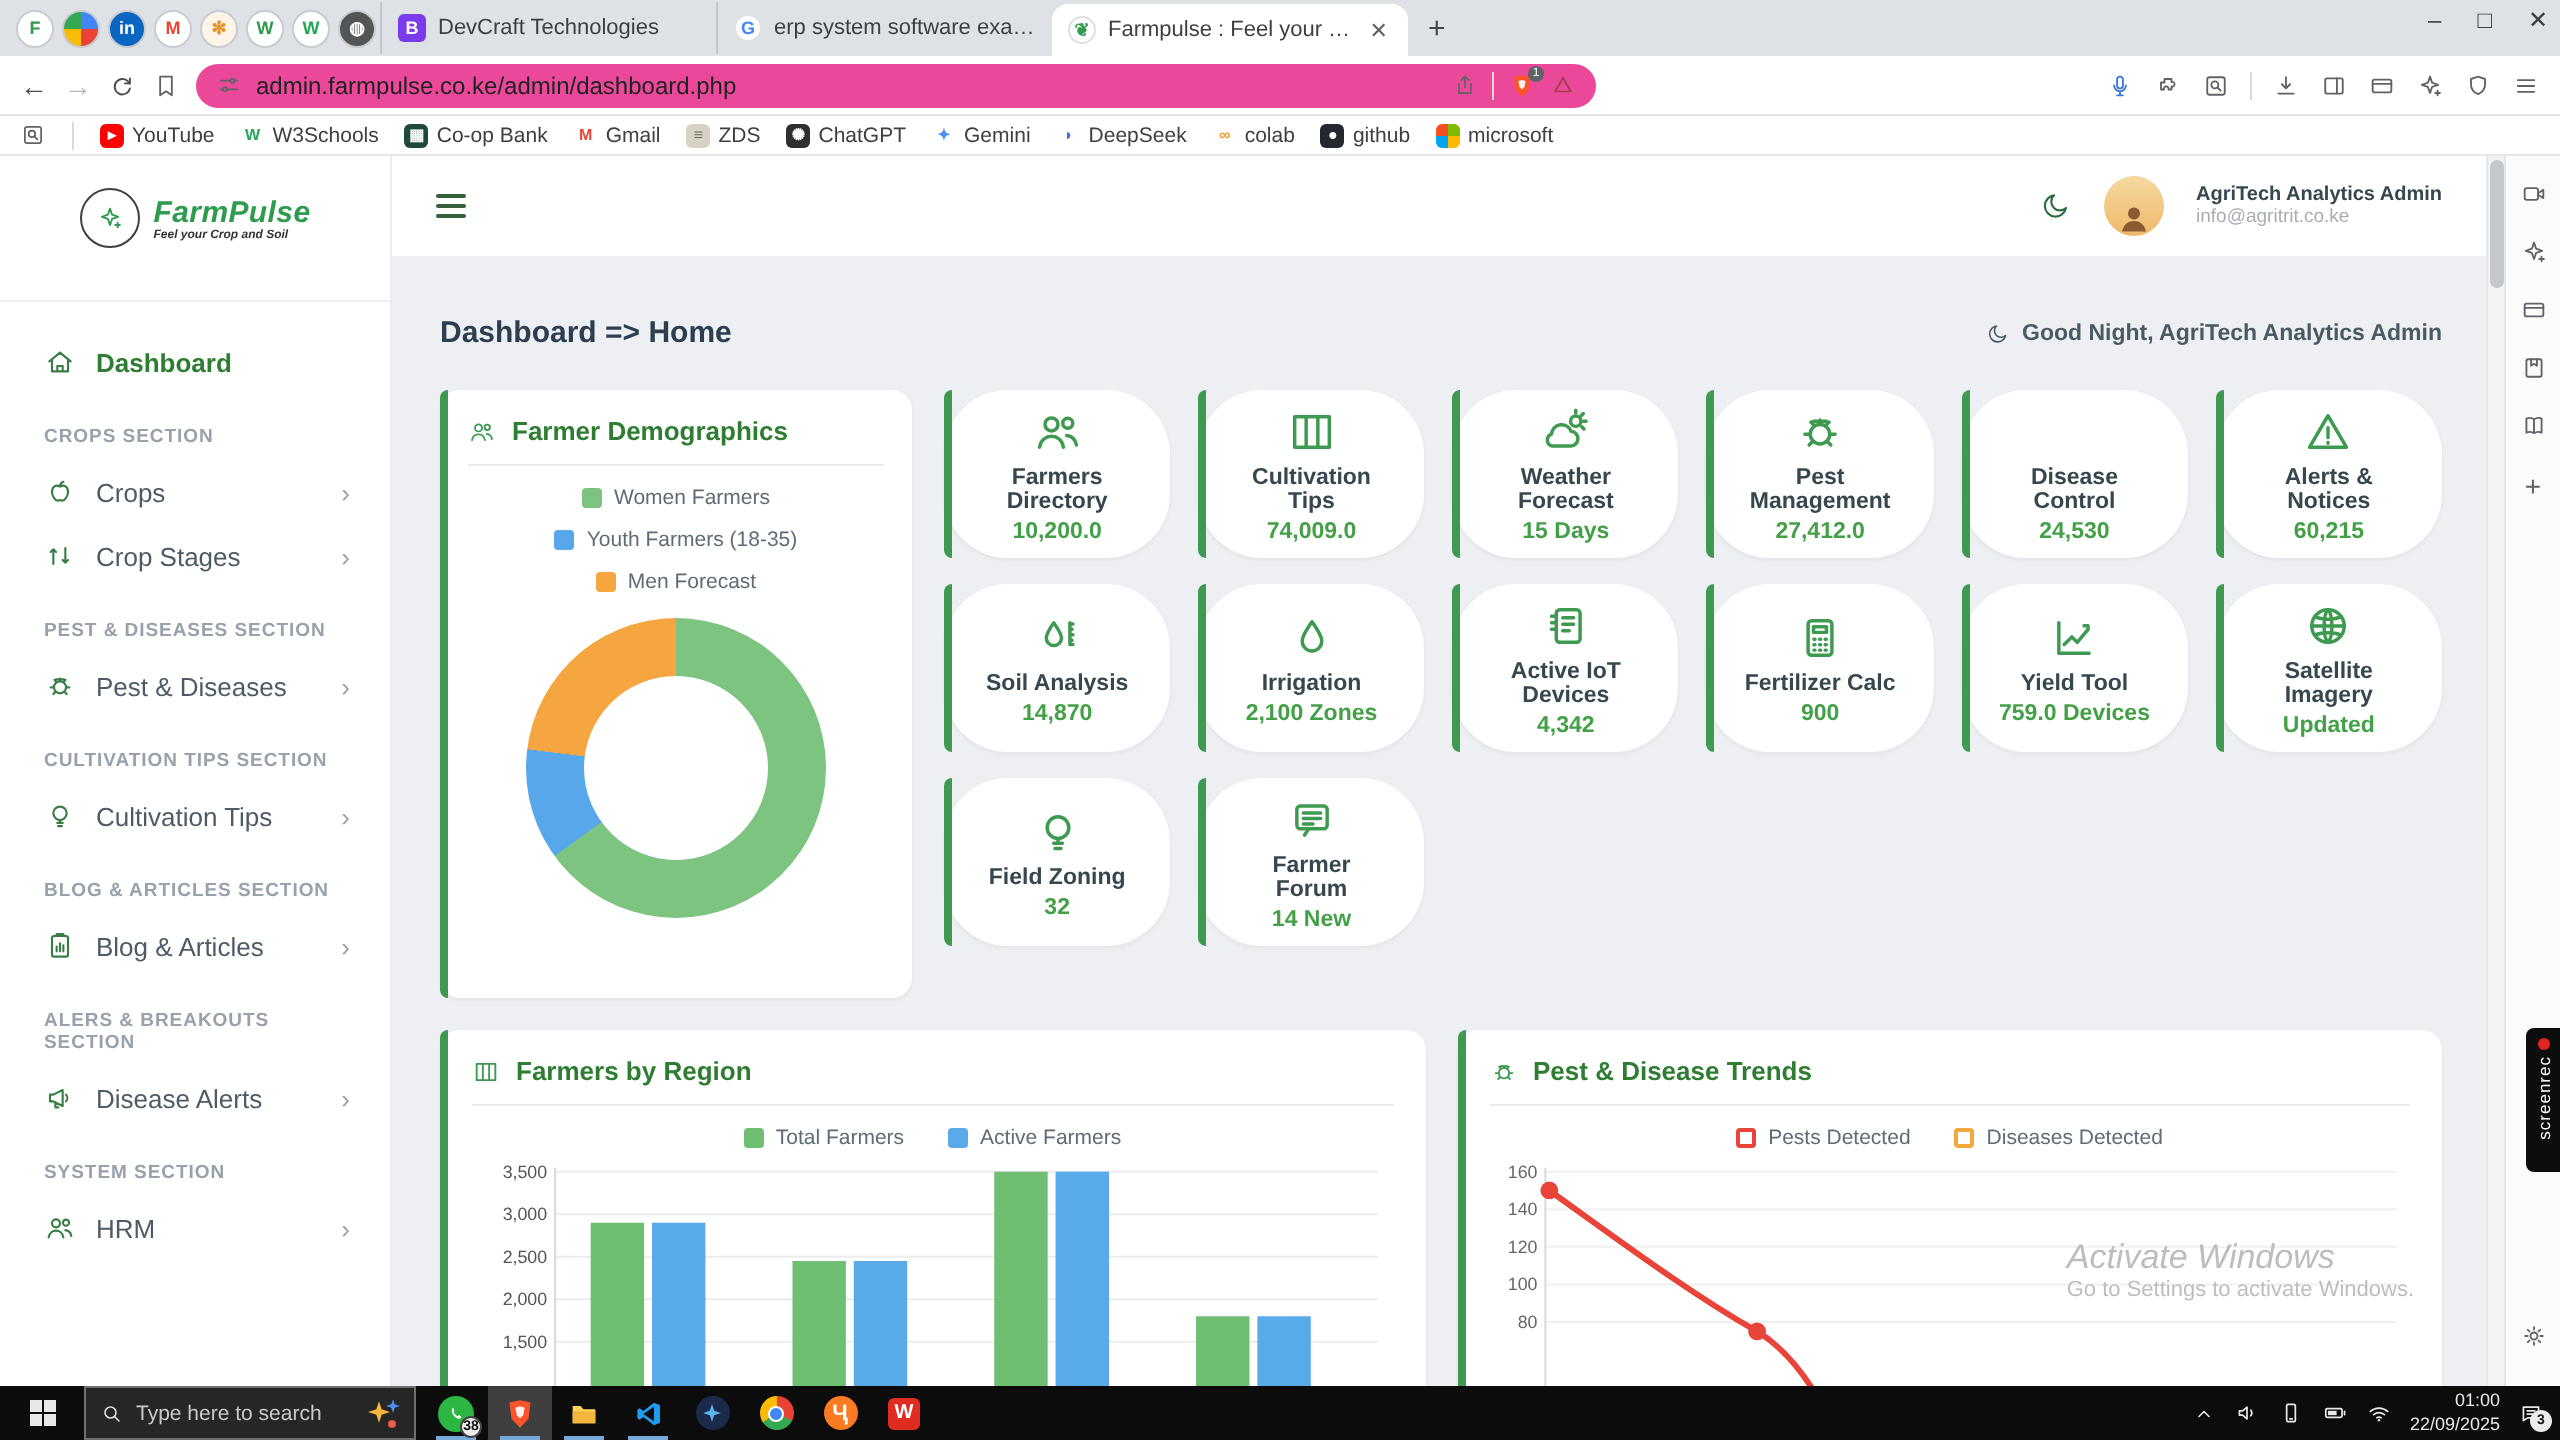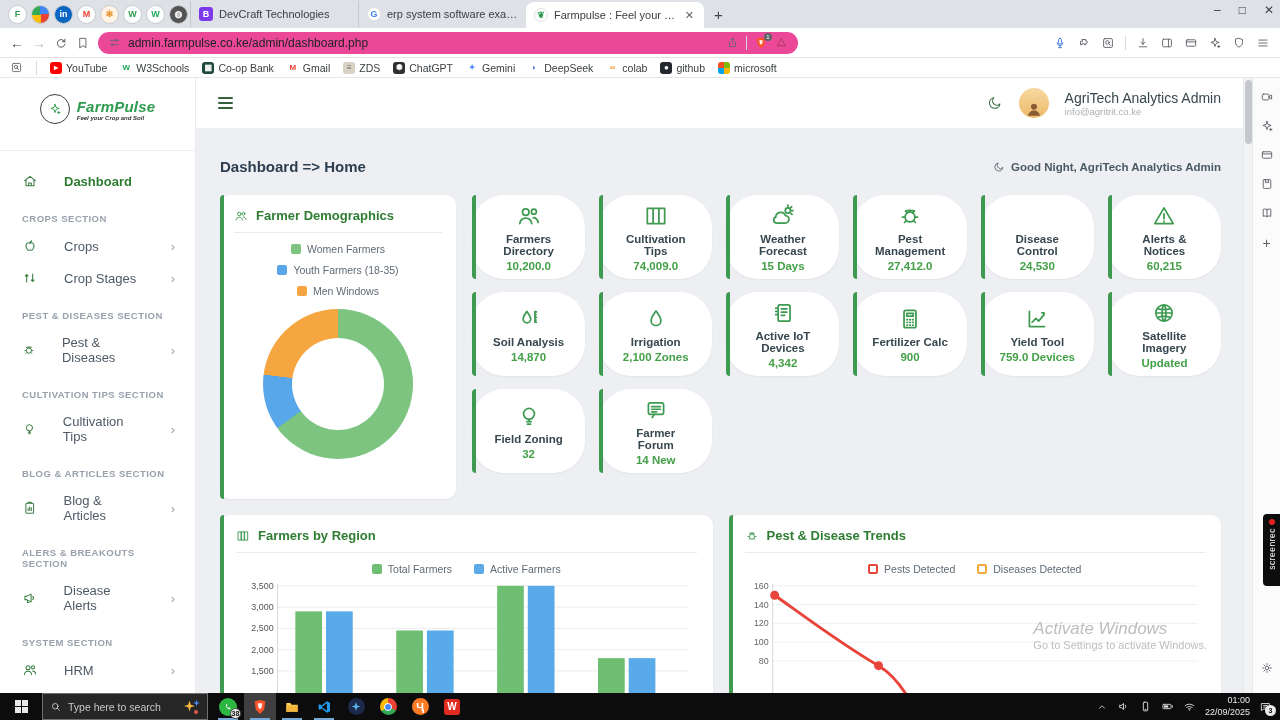--- a/index.html
+++ b/index.html
@@ -38,33 +38,33 @@
   
   .page { display:flex; height:615px; background:#edeff2; position:relative; }
 
   .sidebar { width:196px; background:#fff; border-right:1px solid #ececec; padding-top:16px; flex:0 0 auto; }
   .logo { display:flex; align-items:center; gap:7px; justify-content:center;font-style:italic; }
   .logo-circ { width:30px; height:30px; border:1.6px solid #3f3f3f; border-radius:50%; display:flex; align-items:center; justify-content:center; color:#2e9b4e; }
   .logo-txt .nm { color:#2e9b4e; font-weight:bold; font-size:15px; letter-spacing:.2px; }
   .logo-txt .tg { color:#333; font-size:6px; font-weight:bold; }
   .nav { margin-top:26px; padding:14px 20px 0 22px; border-top:1px solid #efefef; }
   .nav-h { font-size:9.5px; font-weight:bold; color:#98a1ac; letter-spacing:.05em; margin:16px 0 6px; }
-  .nav-i { display:flex; align-items:center; gap:26px; padding:8px 0; color:#4e5a66; font-size:13px; }
+  .nav-i { display:flex; align-items:center; gap:10px; padding:8px 0; color:#4e5a66; font-size:13px; }
   .nav-i svg { color:#3a7d44; }
   .nav-i.active { color:#2e7d32; font-weight:bold; }
   .nav-i .chev { margin-left:auto; color:#9aa3ad; font-size:13px; }
 
   .main { flex:1; display:flex; flex-direction:column; min-width:0; }
   .topbar { height:50px; background:#fff; display:flex; align-items:center; padding:0 22px; }
   .burger { display:flex; flex-direction:column; gap:3px; }
   .burger i { width:15px; height:2px; background:#35603a; border-radius:1px; display:block; }
   .top-right { margin-left:auto; display:flex; align-items:center; gap:16px; }
   .moonbtn { color:#2c6b3f; display:flex; }
   .avatar { width:30px; height:30px; border-radius:50%; background:linear-gradient(#f6d9a0,#eeb96a); display:flex; align-items:flex-end; justify-content:center; overflow:hidden;}
-  .userbx .un { font-size:14px; font-weight:normal; color:#37474f; }
+  .userbx .un { font-size:10px; font-weight:bold; color:#37474f; }
   .userbx .ue { font-size:9.5px; color:#a8aeb5; }
 
   .content { flex:1; padding:16px 22px 0 24px; overflow:hidden; }
   .crumbrow { display:flex; align-items:center; justify-content:space-between; margin:14px 0 20px; }
   .crumb { font-size:15px; font-weight:bold; color:#2c3e50; }
   .greet { display:flex; align-items:center; gap:6px; font-size:11.5px; font-weight:bold; color:#4a5a63; }
 
   .row1 { display:flex; gap:16px; }
   .card-accent { position:relative; background:#fff; border-radius:10px; box-shadow:0 1px 2px rgba(0,0,0,.05); }
   .card-accent::before { content:""; position:absolute; left:0; top:0; bottom:0; width:4px; background:#3d9a50; border-radius:10px 0 0 10px; }
@@ -598,21 +598,21 @@
                 <div class="lg-row">
                   <span class="lg-sq" style="background: rgb(124, 196, 127);"></span>
                   <span>Women Farmers</span>
                 </div>
                 <div class="lg-row">
                   <span class="lg-sq" style="background: rgb(88, 167, 234);"></span>
                   <span>Youth Farmers (18-35)</span>
                 </div>
                 <div class="lg-row">
                   <span class="lg-sq" style="background: rgb(246, 166, 64);"></span>
-                  <span>Men Windows</span>
+                  <span>Men Forecast</span>
                 </div>
               </div>
             <div class="donut-wrap">
               <div class="donut" id="donut" style="background: conic-gradient(rgb(124, 196, 127) 0%, rgb(124, 196, 127) 65%, rgb(88, 167, 234) 65%, rgb(88, 167, 234) 77%, rgb(246, 166, 64) 77%, rgb(246, 166, 64) 100%);">
                   <div class="hole"></div>
                 </div>
             </div>
           </div>
 
           <div class="statgrid" id="statgrid">

